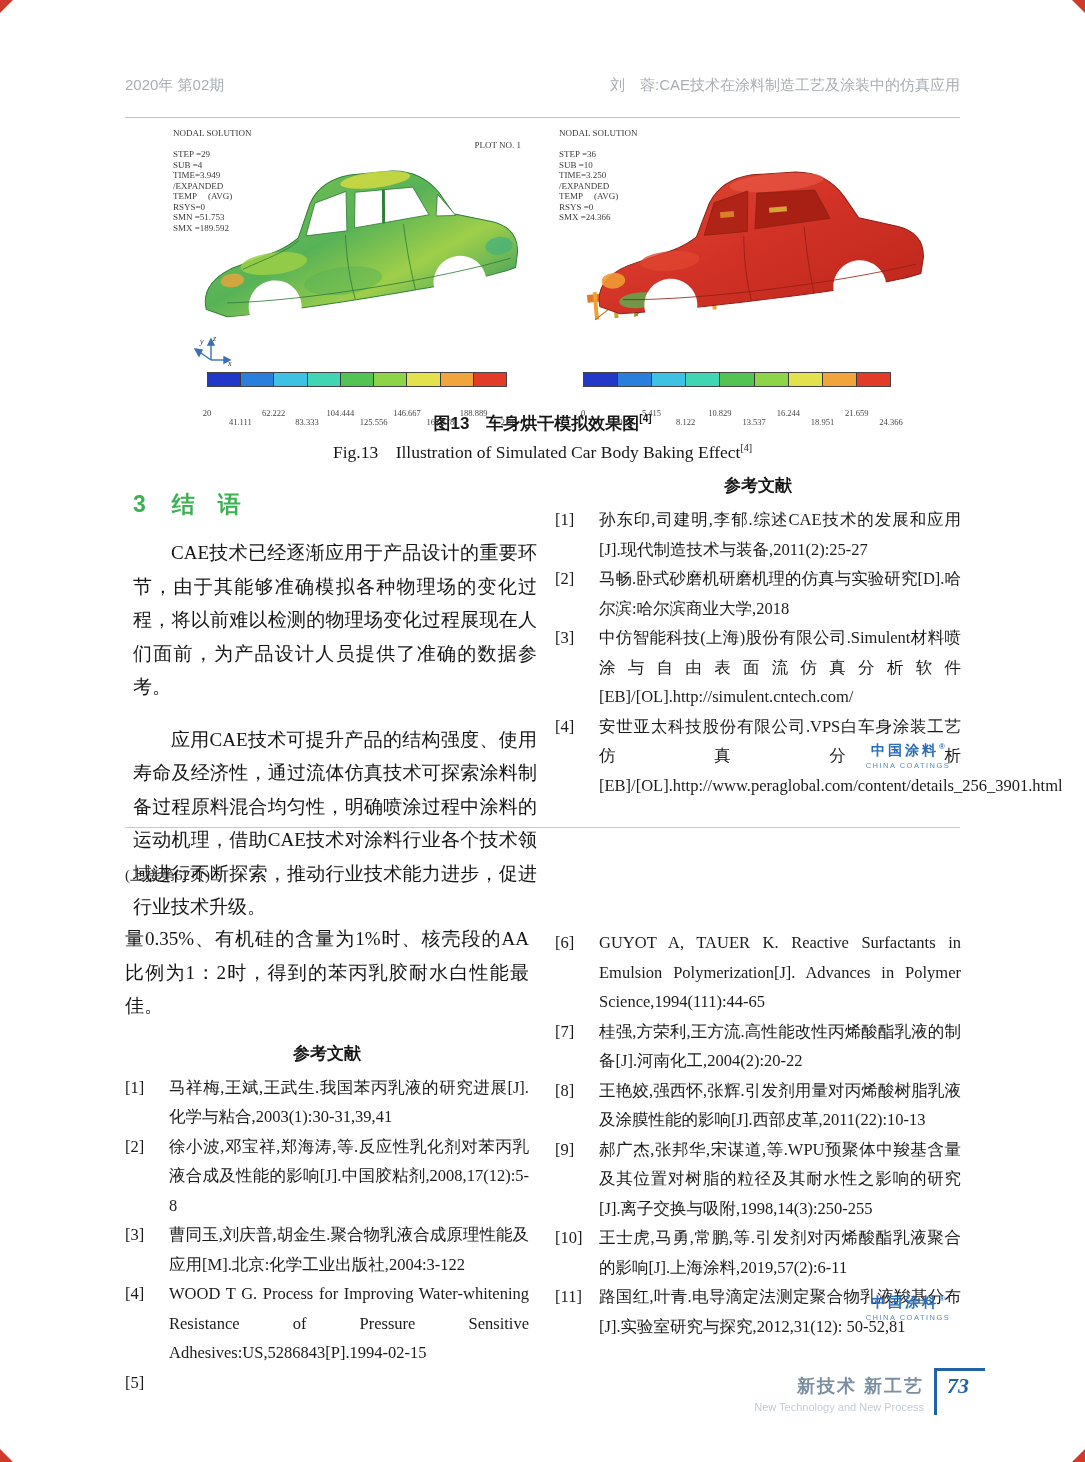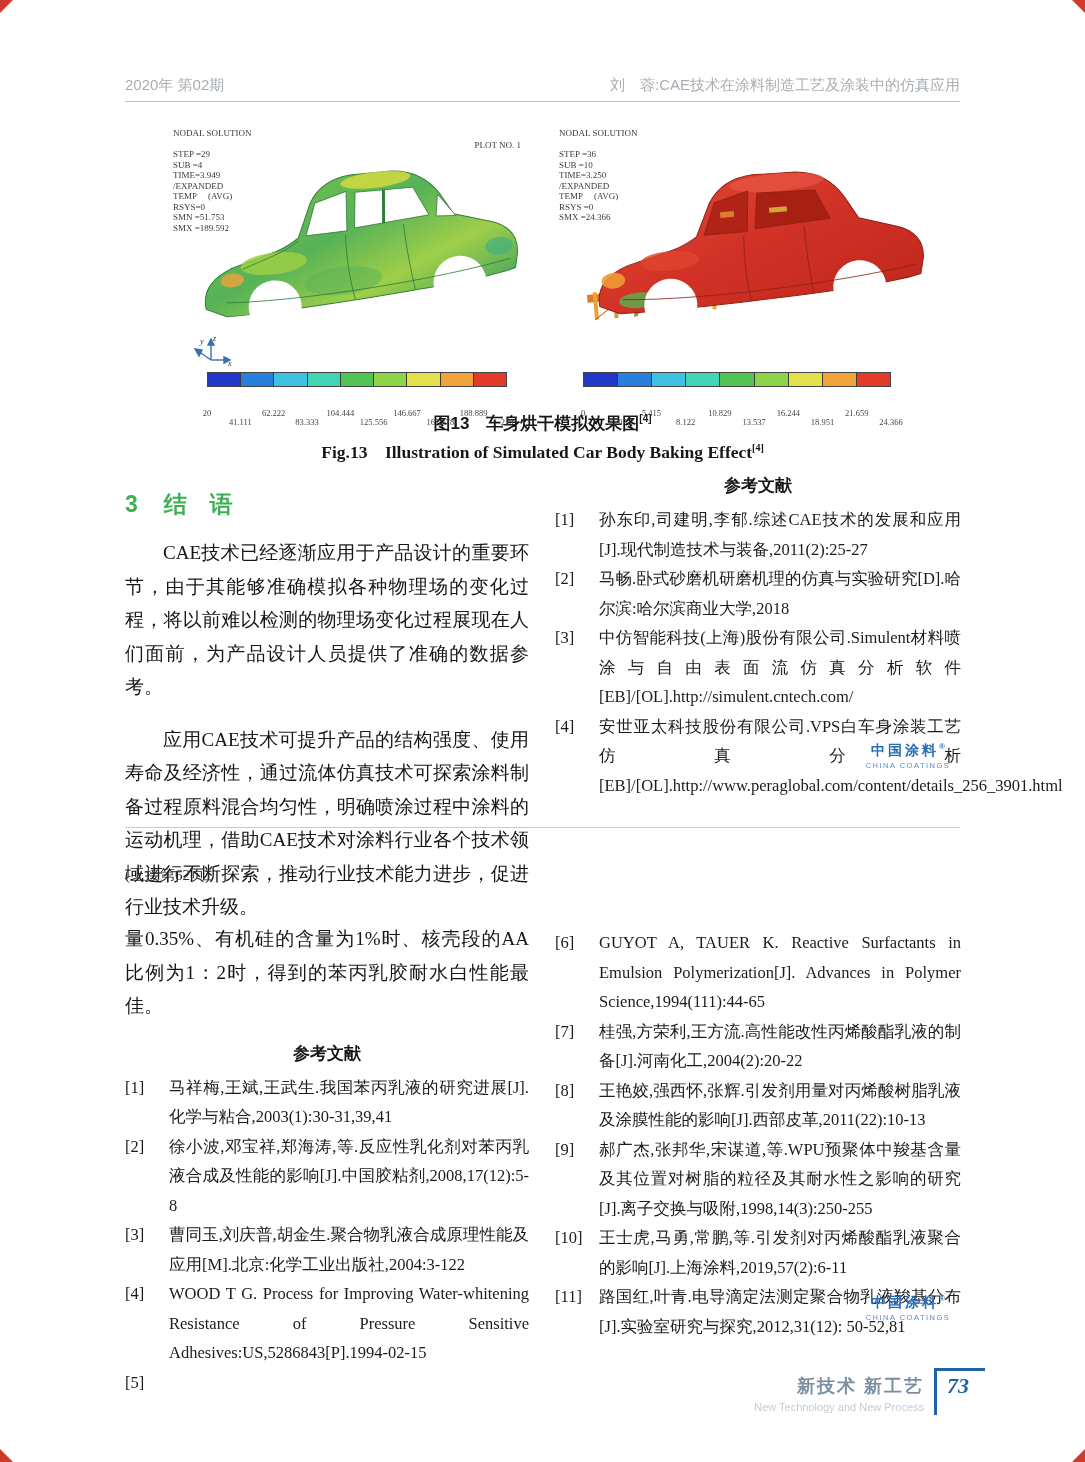--- a/index.html
+++ b/index.html
@@ -6,21 +6,21 @@
   .page{position:relative;width:1085px;height:1462px;background:#ffffff;overflow:hidden;
         font-family:"Liberation Serif","DejaVu Serif",serif;color:#1c1c1c;}
   
   .crop{position:absolute;width:0;height:0;}
   .crop.tl{left:0;top:0;border-top:13px solid #cf3a2a;border-right:13px solid transparent;}
   .crop.tr{right:0;top:0;border-top:13px solid #cf3a2a;border-left:13px solid transparent;}
   .crop.bl{left:0;bottom:0;border-bottom:13px solid #cf3a2a;border-right:13px solid transparent;}
   .crop.br{right:0;bottom:0;border-bottom:13px solid #cf3a2a;border-left:13px solid transparent;}
   
   .header{position:absolute;left:125px;top:76px;width:835px;display:flex;justify-content:space-between;
-          align-items:flex-end;color:#a9aeb4;font-size:15px;padding-bottom:6px;border-bottom:1px solid #bcc1c7;
+          align-items:flex-end;color:#a9aeb4;font-size:15px;padding-bottom:22px;border-bottom:1px solid #bcc1c7;
           font-family:"Liberation Sans","DejaVu Sans",sans-serif;}
   
   .figure-area{position:absolute;left:125px;top:112px;width:835px;height:298px;}
   .fig-panel{position:absolute;height:292px;}
   .fig-left{left:42px;top:4px;width:368px;}
   .fig-right{left:428px;top:4px;width:402px;}
   .ansys-info{position:absolute;left:6px;top:12px;font-size:9px;line-height:10.5px;color:#3a3a3a;z-index:3;}
   .info-line{min-height:10.5px;white-space:pre;}
   .plot-no{position:absolute;right:14px;top:24px;font-size:9px;color:#3a3a3a;z-index:3;}
   .car-svg{position:absolute;z-index:1;}
@@ -33,24 +33,24 @@
   .cb-segments{display:flex;height:13px;border:1px solid #444;}
   .cb-segments div{flex:1;border-right:1px solid #3a3a3a;}
   .cb-segments div:last-child{border-right:none;}
   .cb-ticks{position:relative;height:22px;font-size:8.5px;color:#444;margin-top:20px;}
   .cb-ticks span{position:absolute;transform:translateX(-50%);white-space:nowrap;}
   .cb-ticks .row1{top:1px;}
   .cb-ticks .row2{top:10px;}
   
   .caption{position:absolute;left:125px;top:412px;width:835px;text-align:center;}
   .caption-cn{font-family:"Liberation Sans","DejaVu Sans",sans-serif;font-weight:bold;font-size:17px;color:#171717;}
-  .caption-en{font-weight:bold;font-size:17.5px;margin-top:5px;color:#171717;}
+  .caption-en{font-weight:normal;font-size:17.5px;margin-top:5px;color:#171717;}
   sup{font-size:10px;}
   
-  .conclusion{position:absolute;left:125px;top:489px;width:404px;}
+  .conclusion{position:absolute;left:133px;top:489px;width:404px;}
   .sec-heading{font-family:"Liberation Sans","DejaVu Sans",sans-serif;font-weight:bold;font-size:23px;}
   .sec-no{margin-right:26px;}
   .body-par{font-size:19px;line-height:33.5px;text-align:justify;text-indent:2em;margin-top:12px;color:#161616;}
   .body-par.first{margin-top:16px;}
   
   .refs{position:absolute;}
   .refs-top{left:555px;top:474px;width:406px;}
   .refs-heading{text-align:center;font-weight:bold;font-size:17px;margin-bottom:8px;color:#151515;}
   .ref-item{position:relative;padding-left:44px;font-size:16.5px;line-height:29.5px;text-align:justify;color:#1b1b1b;}
   .ref-no{position:absolute;left:0;top:0;}

